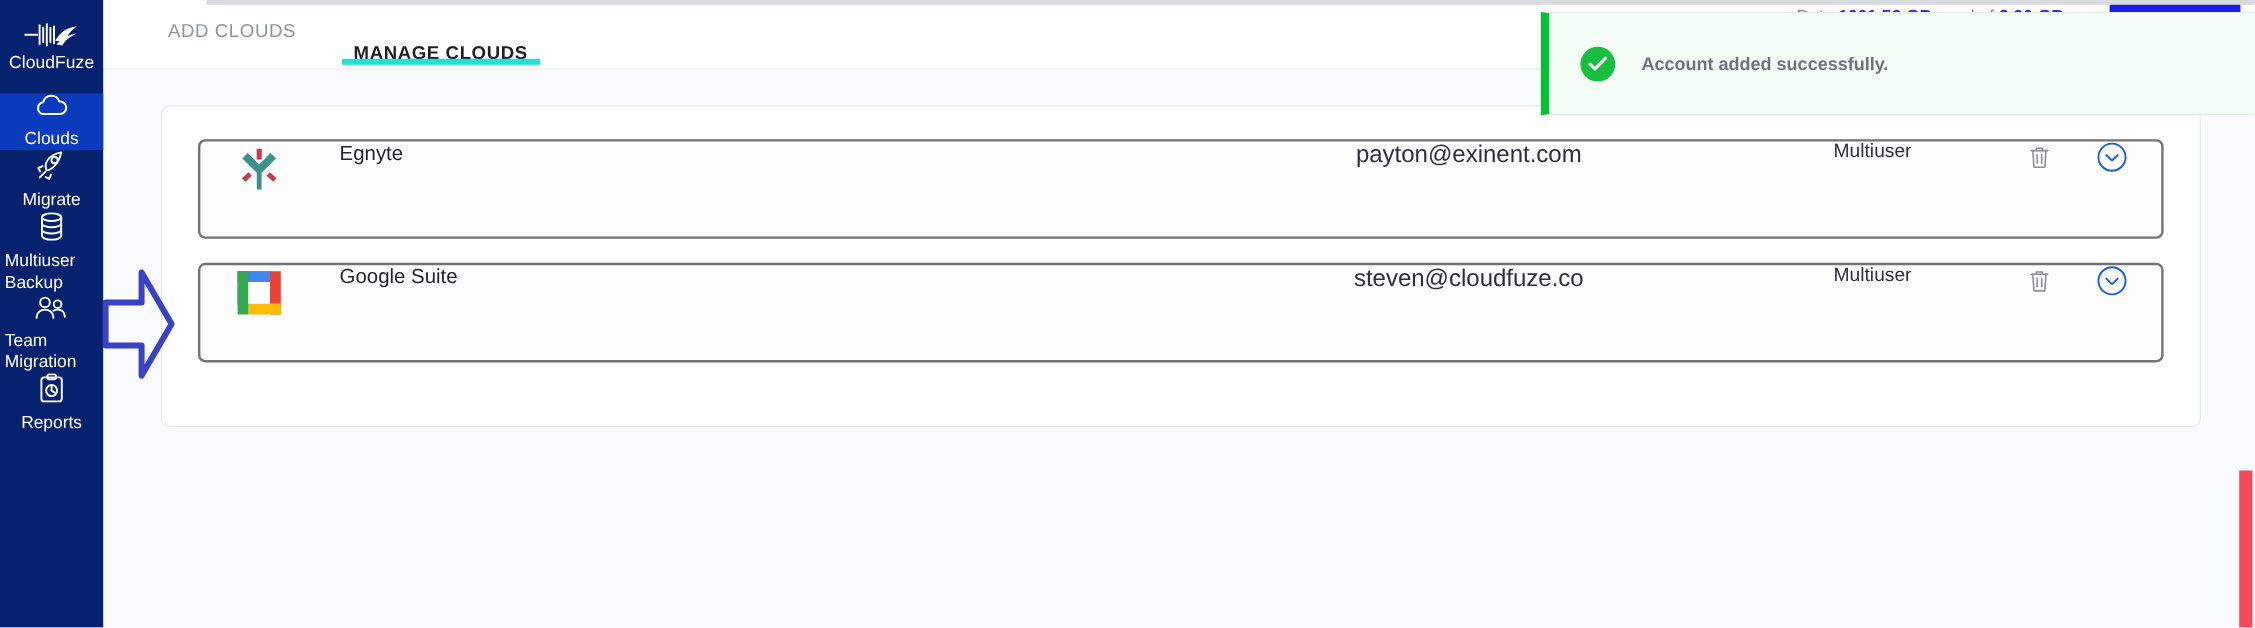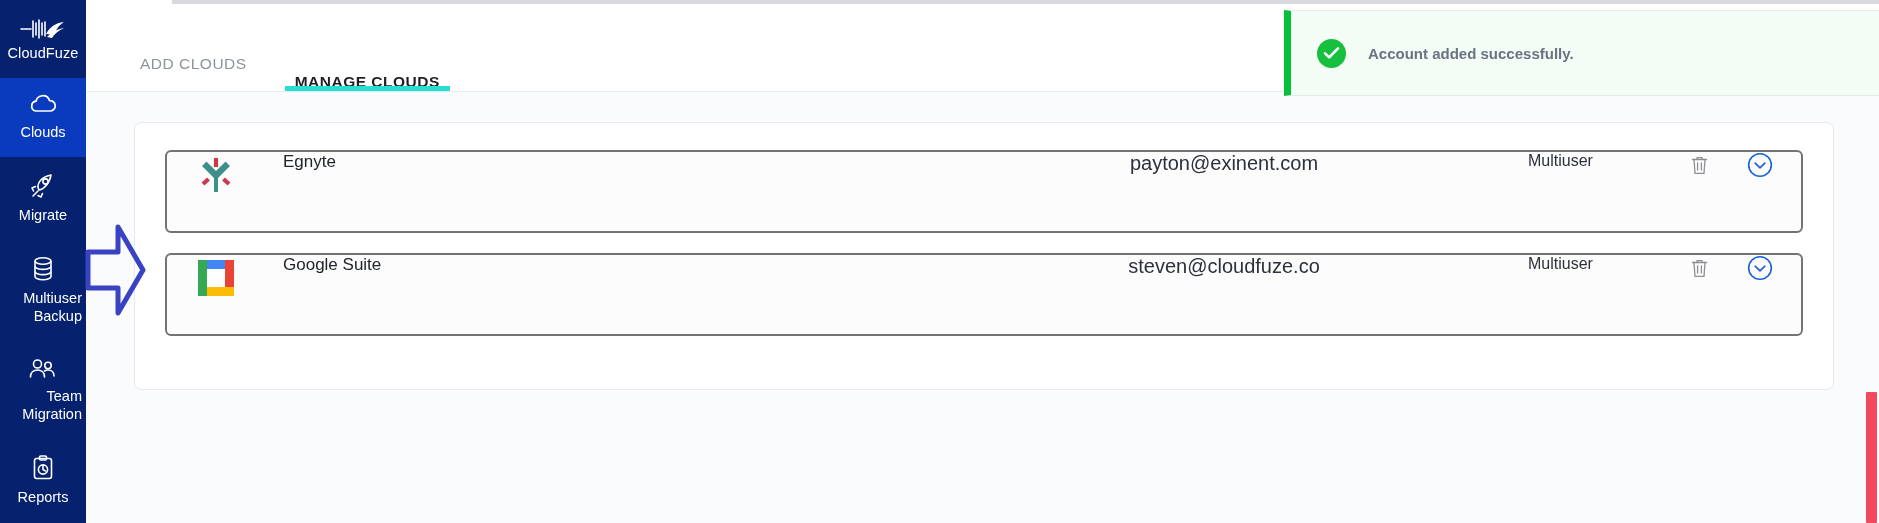--- a/index.html
+++ b/index.html
@@ -33,45 +33,45 @@
     align-items: center; justify-content: center;
     gap: 5px;
     color: #ffffff;
   }
   .brand-label { font-size: 14.5px; letter-spacing: .1px; }
   .nav-item {
     display: flex; flex-direction: column;
     align-items: center; justify-content: center;
     gap: 7px;
     color: #ffffff;
-    padding: 16px 4px;
+    padding: 0 4px;
     cursor: pointer;
-    text-align: right;
+    text-align: left;
     line-height: 1.25;
   }
   .nav-item.active { background: #0a3bbf; }
   .nav-label { font-size: 14.5px; }
   .nav-icon svg { display: block; }
 
   
   .main {
     flex: 1 1 auto;
     position: relative;
     display: flex;
     flex-direction: column;
     min-width: 0;
     background: #fafbfc;
   }
 
   .topbar {
-    height: 92px;
+    height: 58px;
     background: #ffffff;
     border-bottom: 1px solid #e9ecef;
     display: flex;
-    align-items: flex-end;
+    align-items: flex-start;
     position: relative;
   }
   .tabs {
     display: flex;
     align-items: stretch;
     padding-left: 30px;
     gap: 0;
   }
   .tab {
     display: flex;

